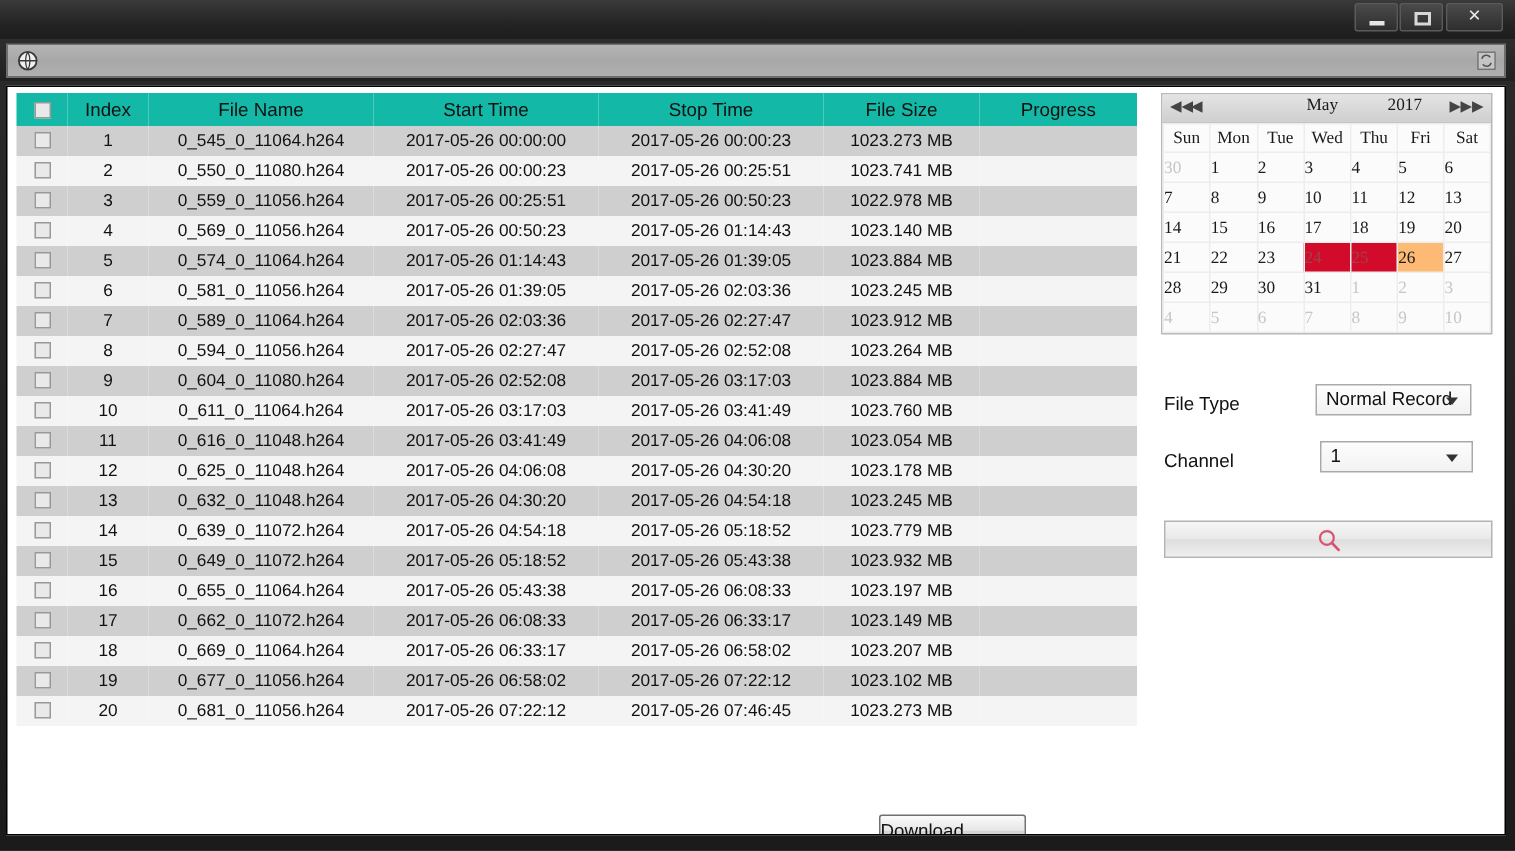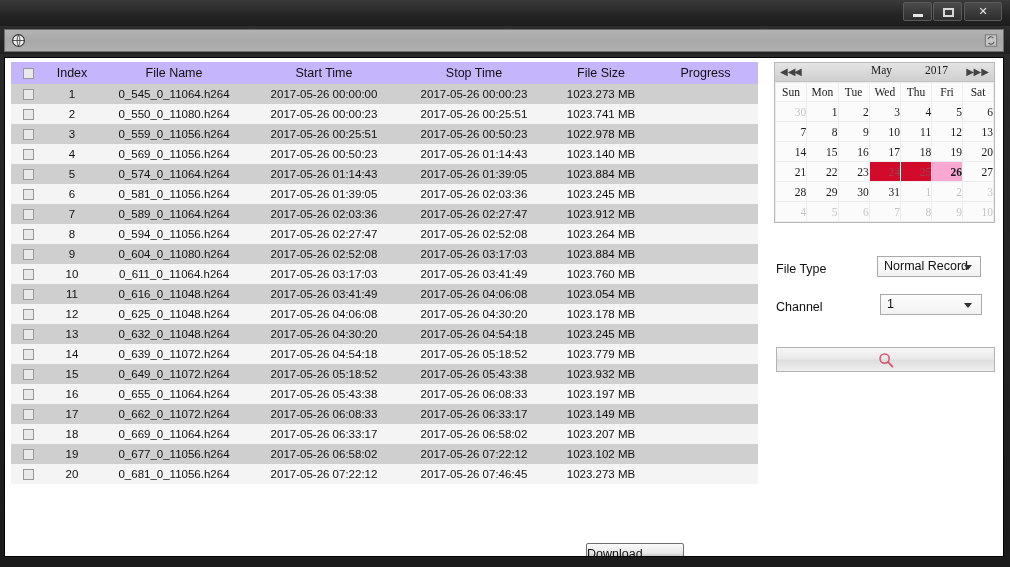--- a/index.html
+++ b/index.html
@@ -139,21 +139,21 @@
   table.files {
     border-collapse: collapse;
     width: 747px;
     table-layout: fixed;
     font-size: 12px;
     color: #111;
     font-family: "Liberation Sans", sans-serif;
   }
   table.files th {
     height: 22px;
-    background: #c4b5fd;
+    background: #14b8a6;
     font-weight: normal;
     font-size: 12.5px;
     color: #111;
     border: none;
     padding: 0;
   }
   table.files td {
     height: 20px;
     padding: 0;
     border: none;
@@ -258,31 +258,31 @@
     font-size: 11.5px;
     font-weight: normal;
     color: #1a1a1a;
     background: #fbfbfb;
     border: 1px solid #ededed;
     padding: 0;
   }
   table.cal td {
     height: 19px;
     width: 31px;
-    text-align: right;
+    text-align: left;
     font-size: 11.5px;
     color: #1a1a1a;
     background: #fbfbfb;
     border: 1px solid #ededed;
     padding: 0;
     cursor: pointer;
   }
   table.cal td.other  { color: #c6c6c6; }
   table.cal td.marked { background: #d30b2a; color: #9e4050; }
-  table.cal td.sel    { background: #f9a8d4; color: #1a1a1a; font-weight: bold; }
+  table.cal td.sel    { background: #fdba74; color: #1a1a1a; font-weight: normal; }
 
   
   #form-area {
     position: absolute;
     left: 0; top: 192px;
     width: 228px;
   }
   .frow {
     position: relative;
     height: 38px;

